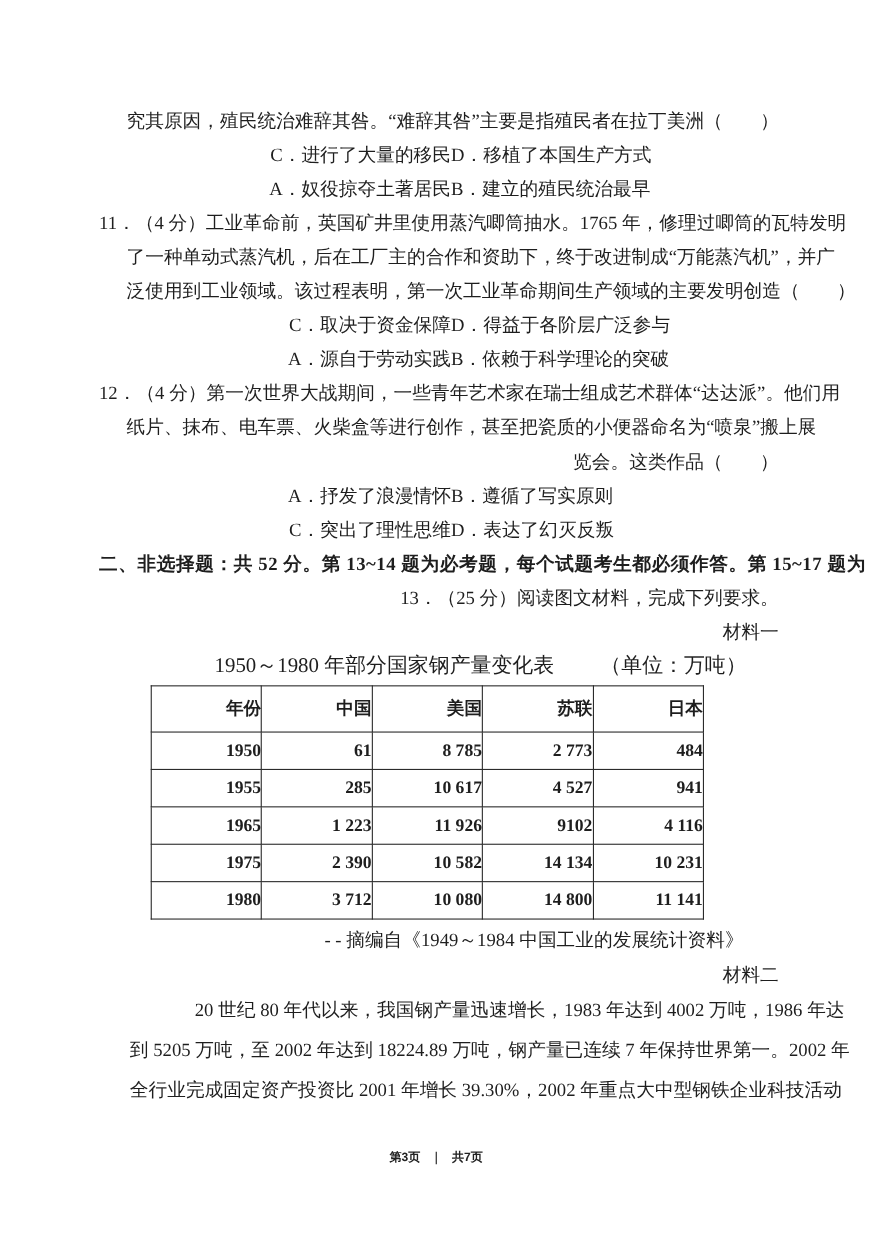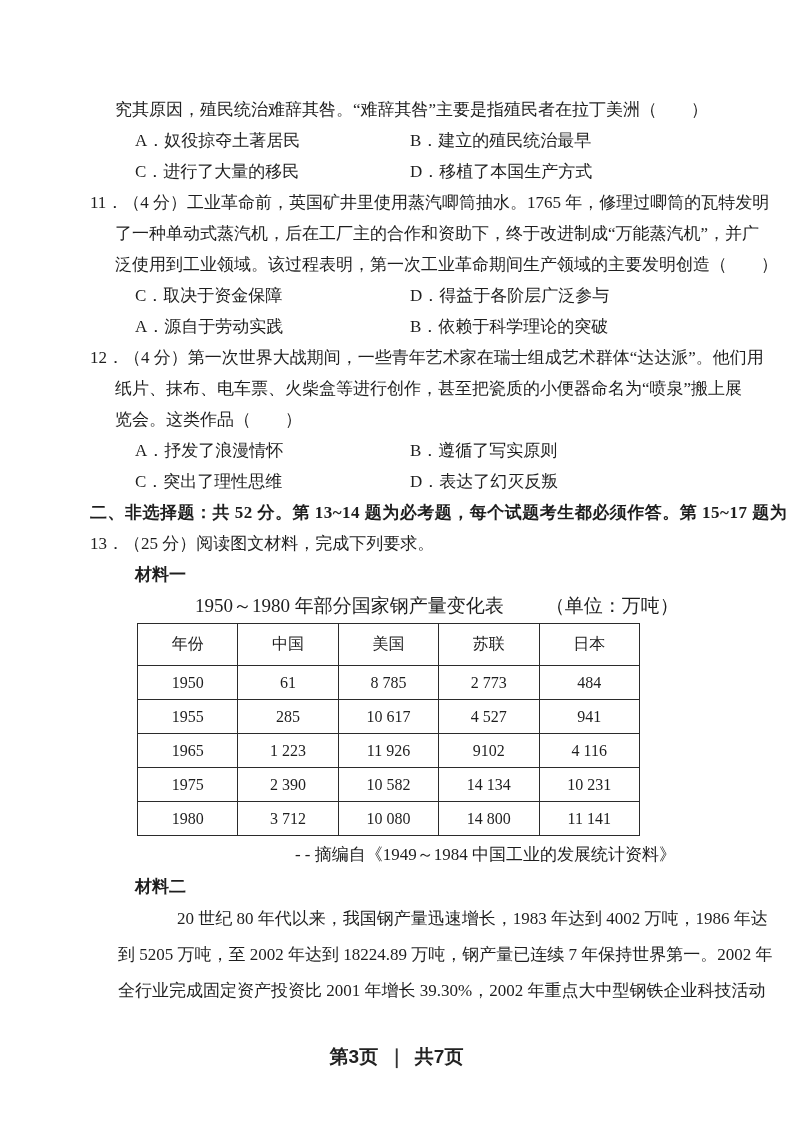--- a/index.html
+++ b/index.html
@@ -18,20 +18,21 @@
     position: absolute;
     left: 90px;
     top: 100px;
     width: 618px;
     font-size: 17px;
   }
   .line {
     line-height: 20px;
     margin-bottom: 11px;
     white-space: nowrap;
+    text-align: right;
   }
   .ind1 { margin-left: 25px; }   
   .ind2 { margin-left: 45px; }   
   .opt-row { display: flex; }
   .opt-left { display: inline-block; width: 275px; }
   .bold { font-weight: bold; }
   .sec-line { letter-spacing: 0.5px; }
 
   .table-title-row {
     display: flex;
@@ -45,75 +46,75 @@
 
   table.data-table {
     border-collapse: collapse;
     table-layout: fixed;
     margin-left: 47px;
     width: 503px;
   }
   table.data-table th,
   table.data-table td {
     border: 1px solid #2b2b2b;
-    text-align: center;
+    text-align: right;
     vertical-align: middle;
     font-size: 16px;
-    font-weight: normal;
+    font-weight: bold;
   }
   table.data-table th { height: 42px; }
   table.data-table td { height: 34px; }
 
   .source-line {
     text-align: right;
     margin-top: 9px;
     margin-right: 32px;
     margin-bottom: 12px;
     line-height: 20px;
     white-space: nowrap;
   }
   .para-line {
     line-height: 22px;
     margin-bottom: 14px;
     white-space: nowrap;
   }
   .para-first { margin-left: 87px; }
   .para-cont { margin-left: 28px; }
-  .material-label { margin-bottom: 11px; font-weight: bold; }
+  .material-label { margin-bottom: 11px; }
 
   .footer {
     position: absolute;
     left: 0;
     right: 0;
     top: 1044px;
     display: flex;
     justify-content: center;
     align-items: center;
     gap: 9px;
     font-family: "Liberation Sans", "DejaVu Sans", sans-serif;
     font-weight: bold;
-    font-size: 19px;
+    font-size: 11px;
     color: #222222;
   }
   .footer .sep { font-weight: bold; color: #333333; }
 </style>
 </head>
 <body>
 
 <div class="page">
   <div class="content">
 
     <div class="line ind1">究其原因，殖民统治难辞其咎。“难辞其咎”主要是指殖民者在拉丁美洲（　　）</div>
     <div class="line ind2 opt-row">
+      <span class="opt-left">C．进行了大量的移民</span>
+      <span>D．移植了本国生产方式</span>
+    </div>
+    <div class="line ind2 opt-row">
       <span class="opt-left">A．奴役掠夺土著居民</span>
       <span>B．建立的殖民统治最早</span>
-    </div>
-    <div class="line ind2 opt-row">
-      <span class="opt-left">C．进行了大量的移民</span>
-      <span>D．移植了本国生产方式</span>
     </div>
 
     <div class="line">11．（4 分）工业革命前，英国矿井里使用蒸汽唧筒抽水。1765 年，修理过唧筒的瓦特发明</div>
     <div class="line ind1">了一种单动式蒸汽机，后在工厂主的合作和资助下，终于改进制成“万能蒸汽机”，并广</div>
     <div class="line ind1">泛使用到工业领域。该过程表明，第一次工业革命期间生产领域的主要发明创造（　　）</div>
     <div class="line ind2 opt-row">
       <span class="opt-left">C．取决于资金保障</span>
       <span>D．得益于各阶层广泛参与</span>
     </div>
     <div class="line ind2 opt-row">

